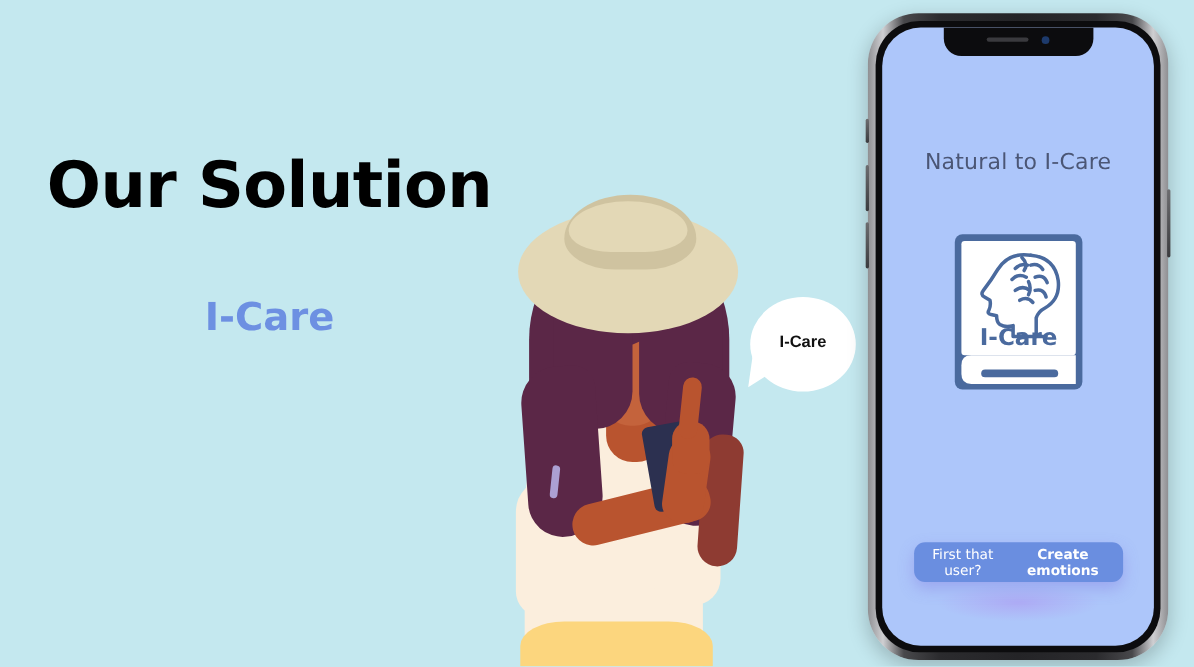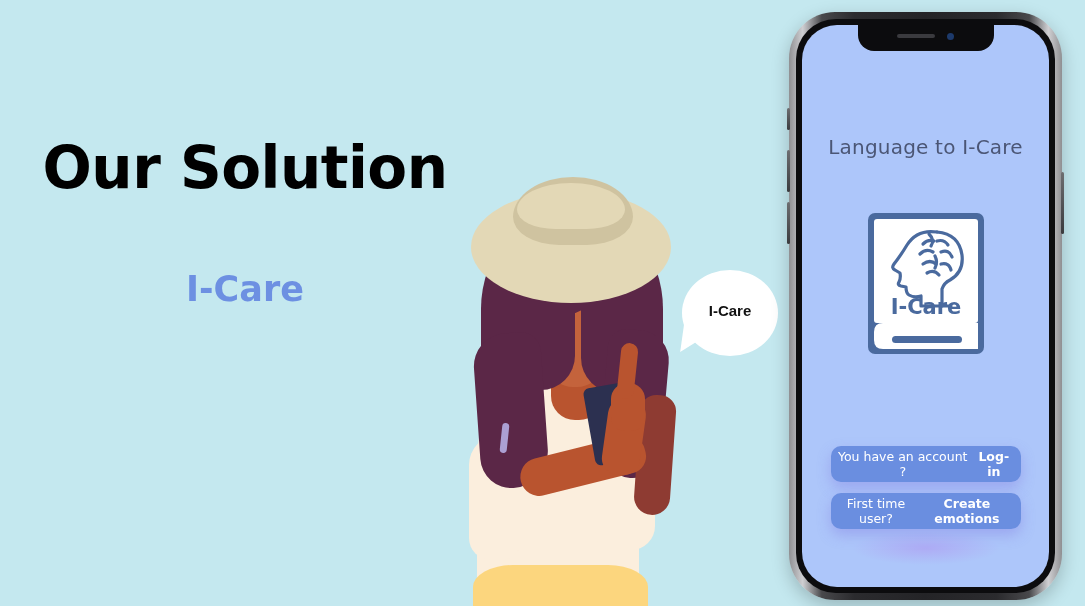--- a/index.html
+++ b/index.html
@@ -477,21 +477,21 @@
     <div class="side-btn btn-power"></div>
 
     <div class="phone-inner">
       <div class="screen">
 
         <div class="notch">
           <div class="speaker"></div>
           <div class="camera"></div>
         </div>
 
-        <div class="welcome">Language to I-Care</div>
+        <div class="welcome">Natural to I-Care</div>
 
         <div class="logo-book">
           <svg viewBox="0 0 122 147" width="122" height="147">
 
             <rect x="3" y="3" width="116" height="141" rx="7" fill="#4a6a9e"></rect>
             <rect x="9" y="9" width="104" height="104" rx="3" fill="#ffffff"></rect>
 
             <path d="M9 122 q0 -9 9 -9 h95 v26 h-95 q-9 0 -9 -9 z" fill="#ffffff"></path>
             <rect x="27" y="126" width="70" height="7" rx="3.5" fill="#4a6a9e"></rect>
 
@@ -511,25 +511,21 @@
             </g>
 
             <text x="61" y="104" text-anchor="middle" font-family="DejaVu Sans, sans-serif" font-size="21" font-weight="700" fill="#4a6a9e">I-Care</text>
           </svg>
         </div>
 
         <div class="glow"></div>
 
         <div class="cta-wrap">
           <button class="cta">
-            <span>You have an account ?</span>
-            <b>Log-in</b>
-          </button>
-          <button class="cta">
-            <span>First time user?</span>
+            <span>First that user?</span>
             <b>Create emotions</b>
           </button>
         </div>
 
       </div>
     </div>
   </div>
 
 </div>
 

